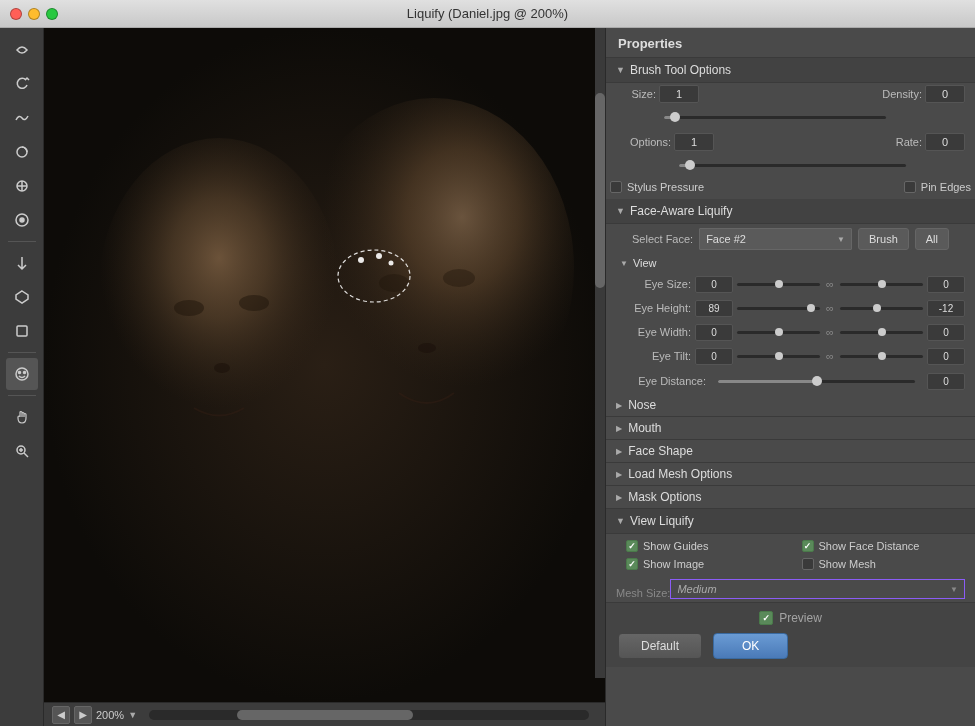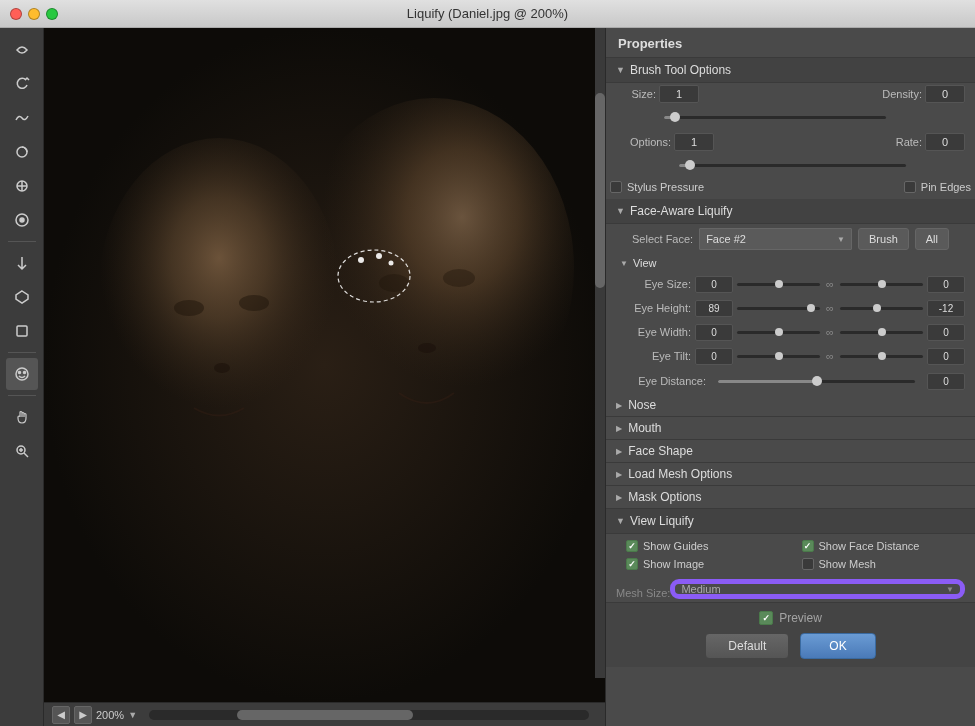--- a/index.html
+++ b/index.html
@@ -421,28 +421,29 @@
       padding: 3px 10px;
     }
     .mesh-size-label {
       font-size: 11px;
       color: #888;
     }
     .mesh-size-dropdown {
       flex: 1;
       height: 20px;
       background: #4a4a4a;
-      border: 5px solid #8b5cf6;
-      border-radius: 9px;
+      border: 1px solid #8b5cf6;
+      border-radius: 0;
       color: #aaa;
       font-size: 11px;
       padding: 0 6px;
       display: flex;
       align-items: center;
       justify-content: space-between;
+      font-style: italic;
     }
 
     
     .panel-bottom {
       padding: 8px 12px;
       border-top: 1px solid #3a3a3a;
       background: #444;
     }
     .preview-row {
       display: flex;
@@ -462,21 +463,21 @@
       justify-content: center;
       cursor: pointer;
     }
     .preview-label {
       font-size: 12px;
       color: #a3a3a3;
     }
     .bottom-btns {
       display: flex;
       gap: 11px;
-      justify-content: center;
+      justify-content: flex-start;
     }
     .btn-default {
       padding: 5px 22px;
       background: linear-gradient(180deg, #666 0%, #555 100%);
       border: 1px solid #444;
       border-radius: 4px;
       color: #ddd;
       font-size: 12px;
       cursor: pointer;
     }

